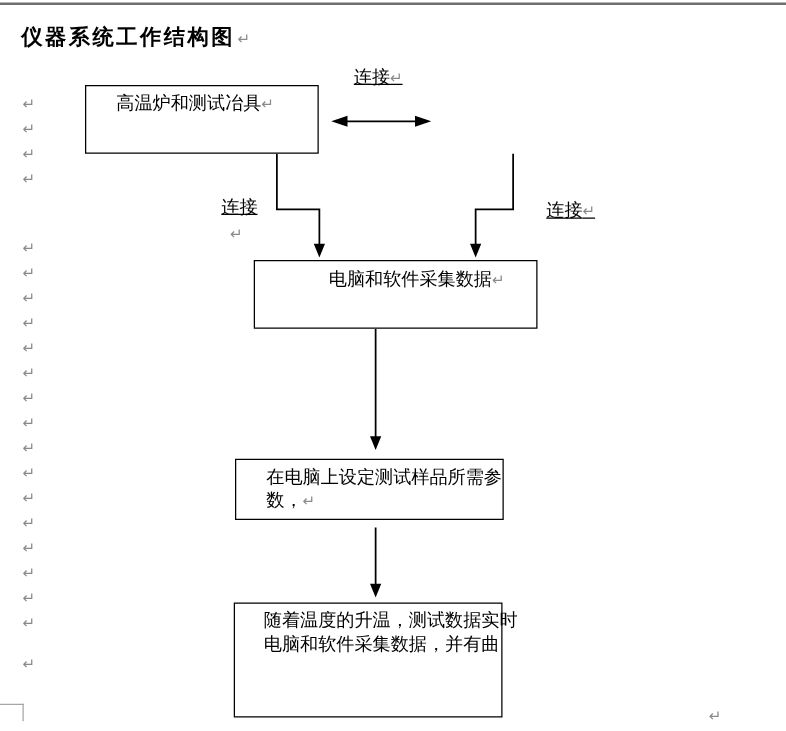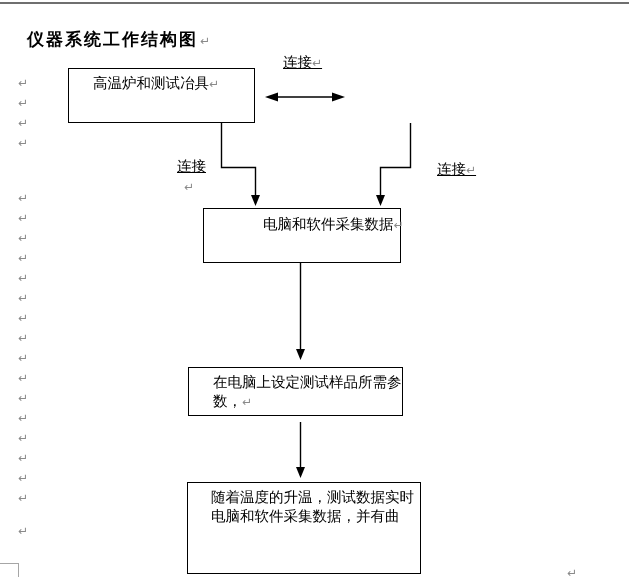--- a/index.html
+++ b/index.html
@@ -5,21 +5,21 @@
   html,body{margin:0;padding:0;background:#fff;}
   .page{
     position:relative;width:629px;height:585px;background:#ffffff;overflow:hidden;
     font-family:"Liberation Serif","DejaVu Serif",serif;color:#000;
   }
   .page-top-border{
     position:absolute;left:0;top:2px;width:629px;height:0;
     border-top:2px solid #6f6f6f;
   }
   .doc-title{
-    position:absolute;left:17px;top:20px;margin:10px;
+    position:absolute;left:17px;top:20px;margin:0;
     font-size:17px;font-weight:bold;letter-spacing:2px;line-height:20px;
     white-space:nowrap;
   }
   .pilcrow{
     color:#8a8a8a;font-size:12px;font-weight:normal;letter-spacing:0;
     font-family:"DejaVu Sans",sans-serif;
   }
   .title-pilcrow{margin-left:2px;}
   .margin-mark{
     position:absolute;left:18px;width:14px;height:14px;line-height:14px;
@@ -98,30 +98,30 @@
       <path d="M300.5,422 L300.5,468" stroke-width="1.4"></path>
       <polygon points="300.5,478 296,467 305,467" stroke="none" fill="#000"></polygon>
     </g>
   </svg>
 
   <div class="box" style="left:68px;top:68px;width:187px;height:55px;padding:5px 6px 0 9px">
       <div class="box-line">高温炉和测试冶具<span class="pilcrow">↵</span></div>
     </div>
 
 
-  <div class="box" style="left:203px;top:208px;width:198px;height:55px;padding:6px 6px 0 44px">
+  <div class="box" style="left:203px;top:208px;width:227px;height:55px;padding:6px 6px 0 44px">
       <div class="box-line">电脑和软件采集数据<span class="pilcrow">↵</span></div>
     </div>
 
   <div class="box" style="left:188px;top:367px;width:215px;height:49px;padding:5px 6px 17px 9px">
       <div class="box-line">在电脑上设定测试样品所需参</div>
       <div class="box-line">数，<span class="pilcrow">↵</span></div>
     </div>
 
-  <div class="box" style="left:187px;top:482px;width:234px;height:92px;padding:5px 4px 0 8px">
+  <div class="box" style="left:187px;top:482px;width:215px;height:92px;padding:5px 4px 0 8px">
       <div class="box-line">随着温度的升温，测试数据实时</div>
       <div class="box-line">电脑和软件采集数据，并有曲</div>
     </div>
 
   <div class="connect-label" style="left:283px;top:54px"><span>连接</span><span class="pilcrow">↵</span></div>
 
   <div class="connect-label" style="left:177px;top:158px"><span>连接</span></div>
 
   <div class="connect-label" style="left:437px;top:161px"><span>连接</span><span class="pilcrow">↵</span></div>
 

